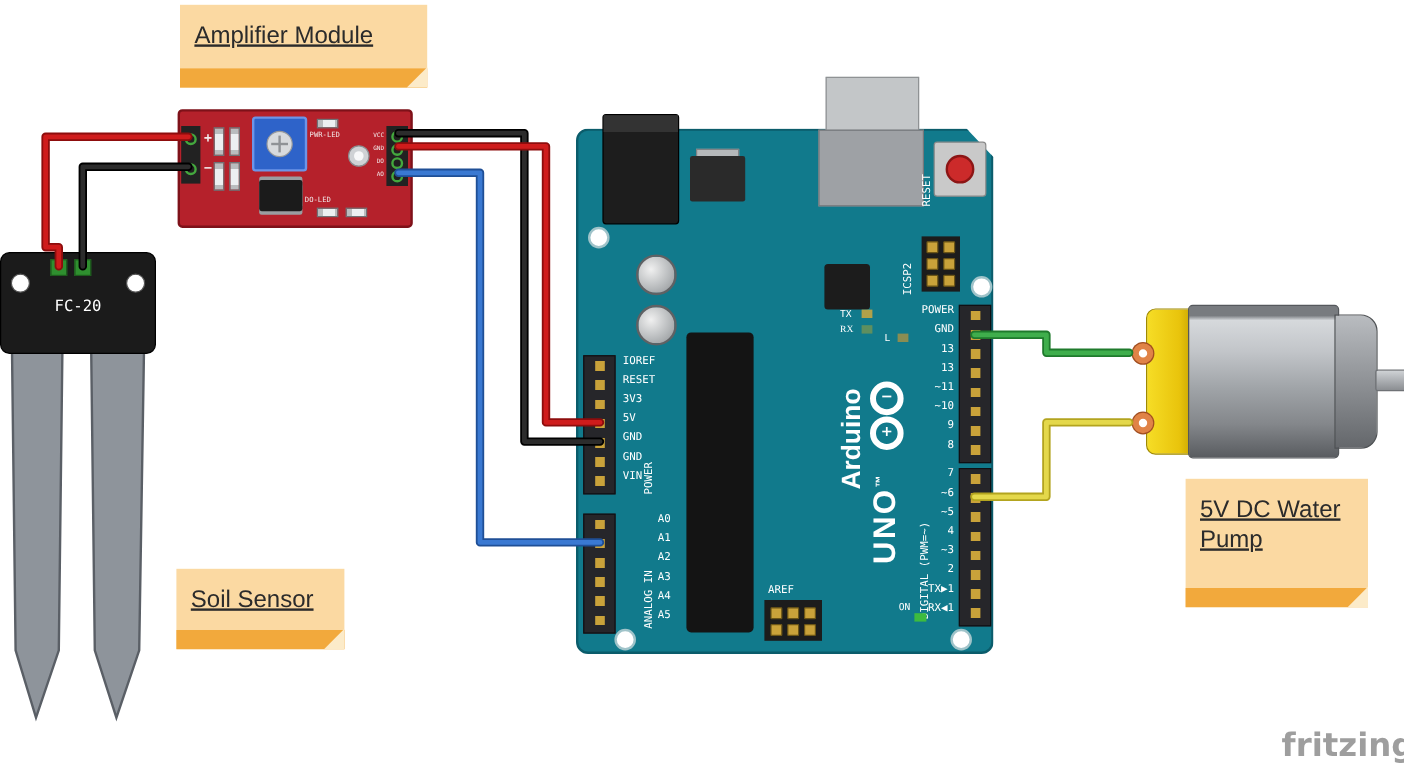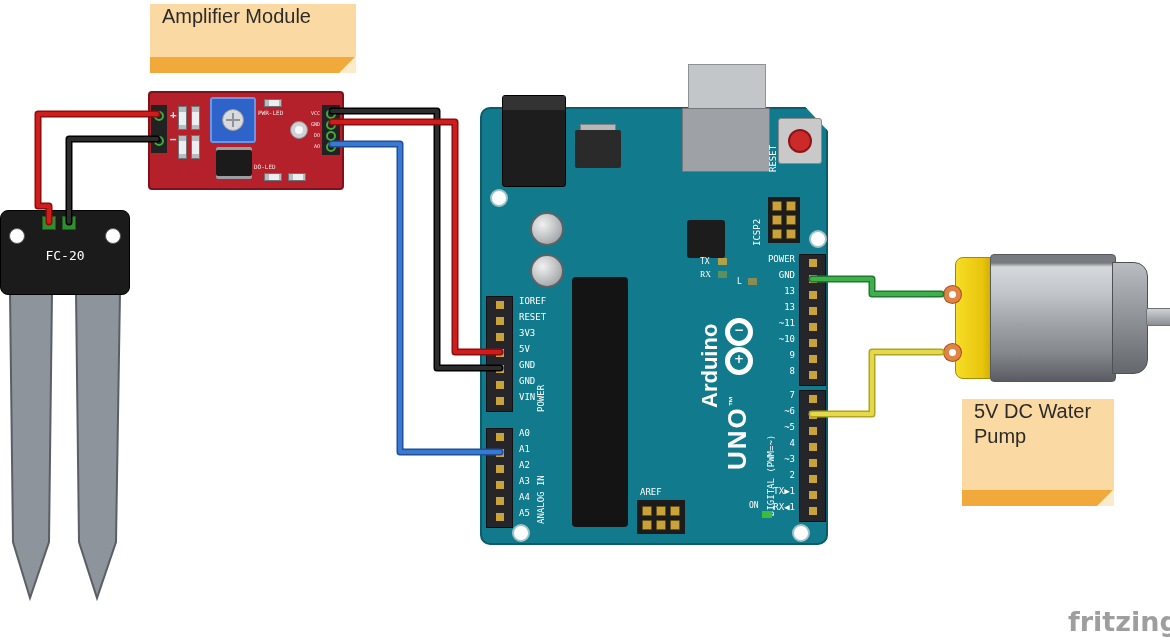--- a/index.html
+++ b/index.html
@@ -1,21 +1,21 @@
 <!DOCTYPE html>
 <html><head>
 <meta charset="utf-8">
 <style>
   html,body{margin:0;padding:0;background:#fff;}
   #canvas{position:relative;width:1170px;height:644px;background:#ffffff;overflow:hidden;
           font-family:"Liberation Sans",sans-serif;}
   .abs{position:absolute;}
   
   .note{position:absolute;background:#fbd9a2;}
-  .note .txt{position:relative;padding:0 12px;font-size:20px;color:#2b2b2b;line-height:1.25;}
+  .note .txt{position:relative;padding:14px 12px;font-size:20px;color:#2b2b2b;line-height:1.25;text-decoration:underline;}
   .note .strip{position:absolute;left:0;right:0;bottom:0;height:16px;background:#f2a93c;}
   .note .fold{position:absolute;right:0;bottom:0;width:0;height:0;
               border-bottom:17px solid #fcebc9;border-left:17px solid transparent;}
   
   .board-bg{position:absolute;inset:0;background:#117a8c;border:2px solid #0b5c6b;box-sizing:border-box;
             border-radius:10px;clip-path:polygon(0 0,93.5% 0,100% 5.5%,100% 100%,0 100%);}
   .hdr{position:absolute;background:#26262a;border:1px solid #101014;box-sizing:border-box;}
   .hdr::before{content:"";position:absolute;left:50%;margin-left:-4px;top:0;bottom:0;width:8px;
                background:repeating-linear-gradient(to bottom,transparent 0 4px,#c9a23a 4px 12px,transparent 12px 16px);}
   .pinlab{height:16px;line-height:16px;font:9px "DejaVu Sans Mono",monospace;color:#fff;}
@@ -162,21 +162,21 @@
     <div class="hdr" style="left:6px;top:321px;width:27px;height:100px;"></div>
     <div class="labcol" style="left:39px;top:189px;width:60px;">
       <div class="pinlab">IOREF</div>
       <div class="pinlab">RESET</div>
       <div class="pinlab">3V3</div>
       <div class="pinlab">5V</div>
       <div class="pinlab">GND</div>
       <div class="pinlab">GND</div>
       <div class="pinlab">VIN</div>
     </div>
-    <div class="labcol" style="left:39px;top:321px;width:40px;">
+    <div class="labcol" style="left:39px;top:321px;width:40px;text-align:right;">
       <div class="pinlab">A0</div>
       <div class="pinlab">A1</div>
       <div class="pinlab">A2</div>
       <div class="pinlab">A3</div>
       <div class="pinlab">A4</div>
       <div class="pinlab">A5</div>
     </div>
     <div class="vlab" style="left:56px;top:305px;">POWER</div>
     <div class="vlab" style="left:56px;top:417px;">ANALOG IN</div>
 
@@ -241,20 +241,25 @@
       <polyline stroke-width="7" points="812,414 872,414 872,352 941,352" stroke="#b3a41f"></polyline>
       <polyline stroke-width="4" points="812,414 872,414 872,352 941,352" stroke="#e4d84b"></polyline>
     </g>
   </svg>
 
   <div class="note" style="left:150px;top:4px;width:206px;height:69px;">
     <div class="txt">Amplifier Module</div>
     <div class="strip"></div>
     <div class="fold"></div>
   </div>
-  <div class="note" style="left:962px;top:399px;width:152px;height:107px;">
+  <div class="note" style="left:147px;top:474px;width:140px;height:67px;">
+    <div class="txt">Soil Sensor</div>
+    <div class="strip"></div>
+    <div class="fold"></div>
+  </div>
+  <div class="note" style="left:988px;top:399px;width:152px;height:107px;">
     <div class="txt">5V DC Water Pump</div>
     <div class="strip"></div>
     <div class="fold"></div>
   </div>
 
   <div class="watermark" style="left:1068px;top:606px;">fritzing</div>
 </div>
 
 </body></html>

